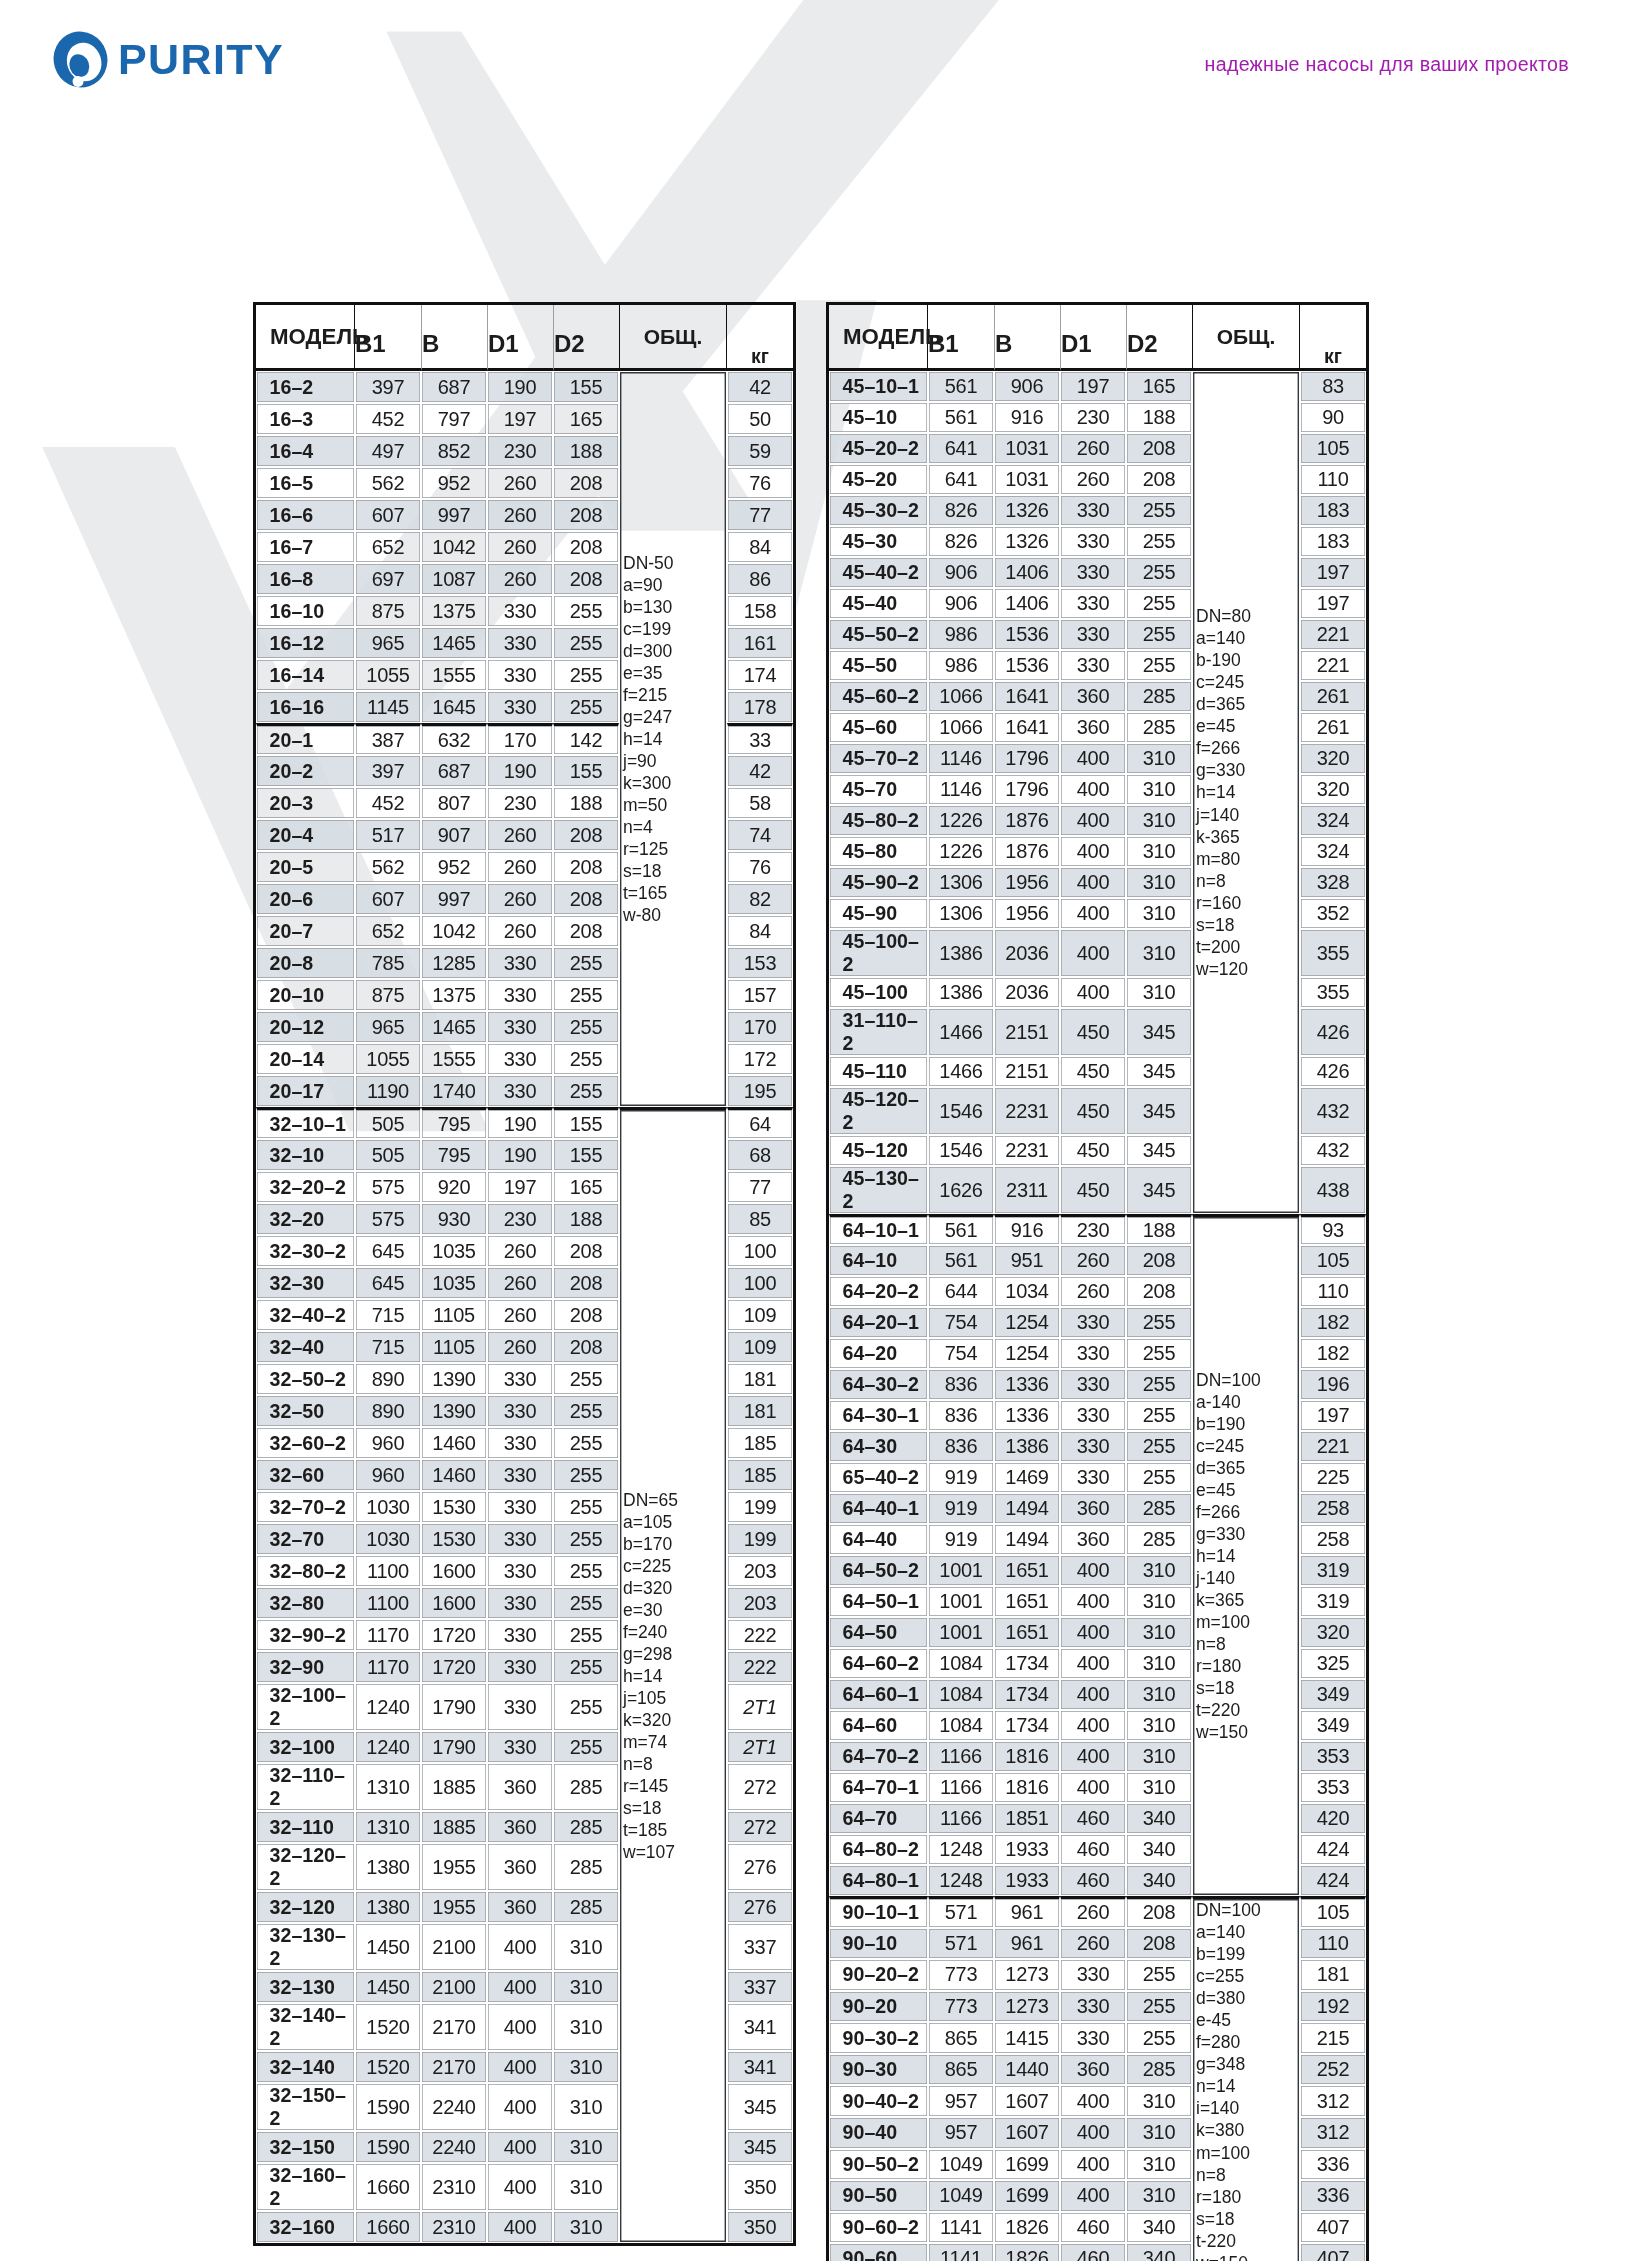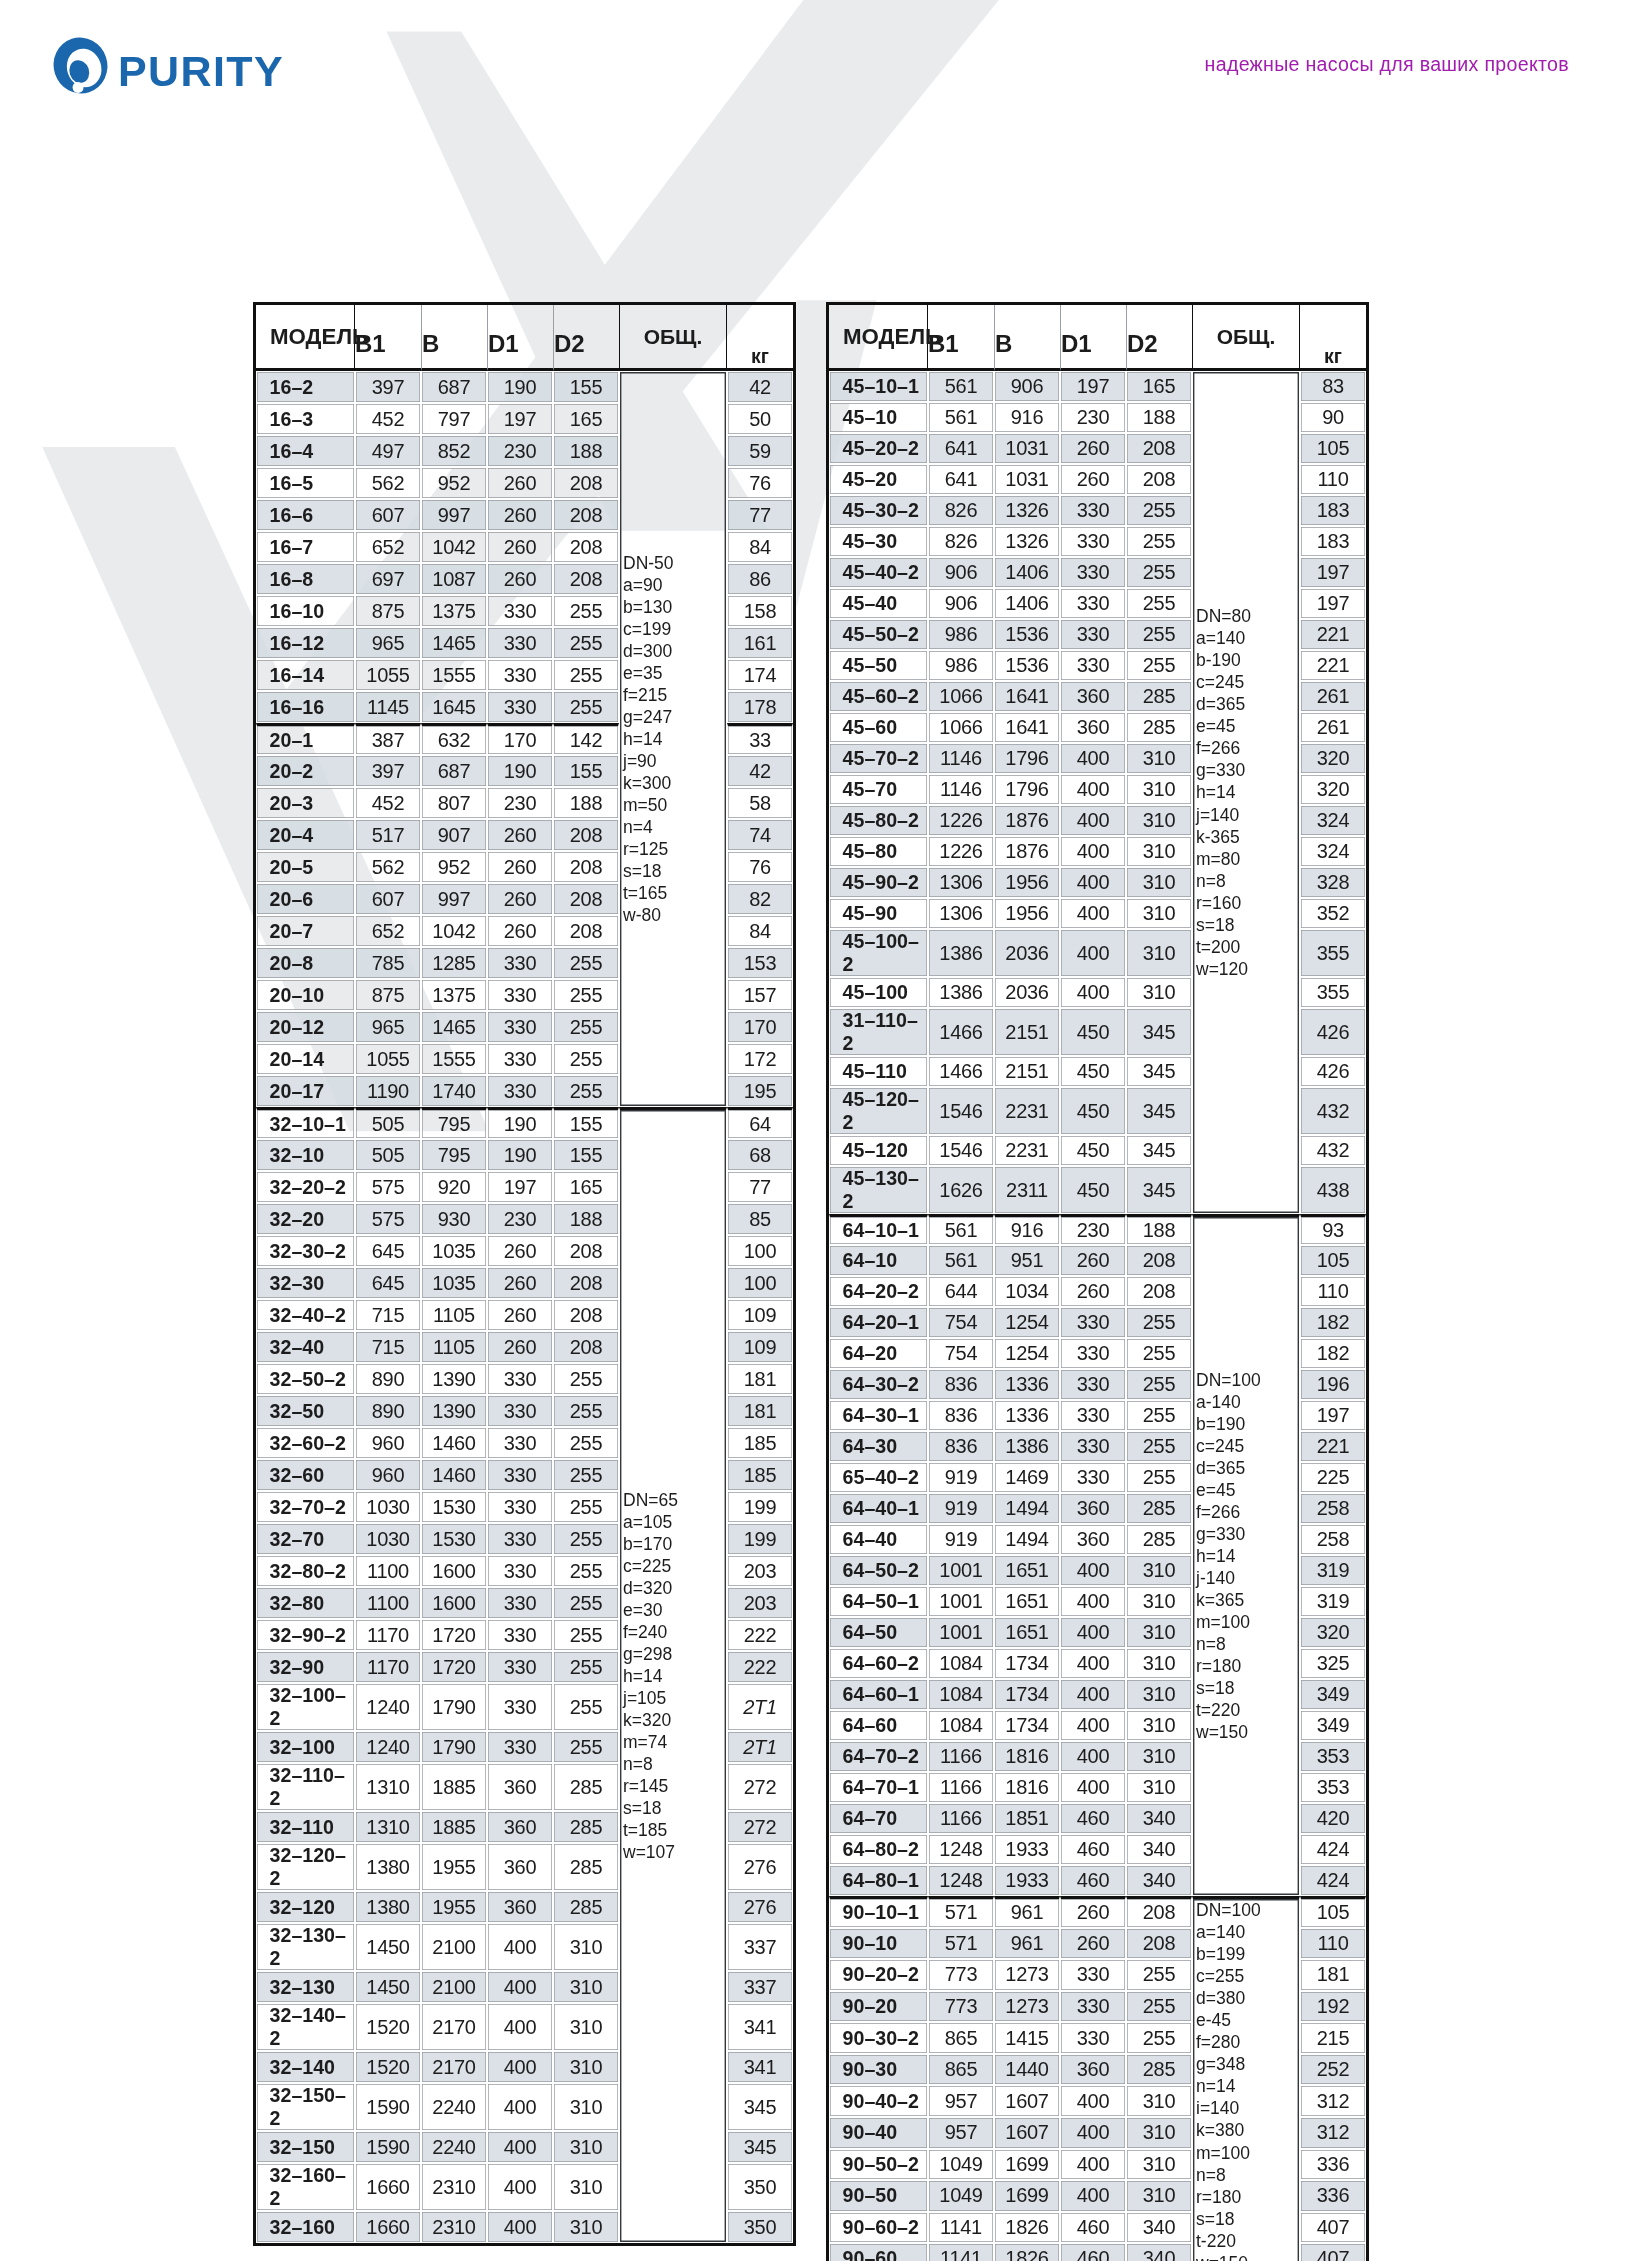--- a/index.html
+++ b/index.html
@@ -7,21 +7,21 @@
   body {
     position:relative;
     width:1629px; height:2261px;
     font-family:"Liberation Sans", sans-serif;
     color:#1c1c1c;
     overflow:hidden;
   }
   
   .watermark { position:absolute; inset:0; z-index:0; }
   
-  .brand { position:absolute; left:50px; top:35px; display:flex; align-items:flex-end; z-index:2; }
+  .brand { position:absolute; left:50px; top:29px; display:flex; align-items:center; z-index:2; }
   .brand .logo-icon { width:61px; height:61px; margin-right:7px; }
   .brand .logo-text {
     font-size:43px; font-weight:bold; letter-spacing:1.4px;
     color:#1b67ae;
   }
   .tagline {
     position:absolute; top:53px; right:60px; z-index:2;
     font-size:19.6px; color:#a21caf; letter-spacing:0.3px;
   }
   

